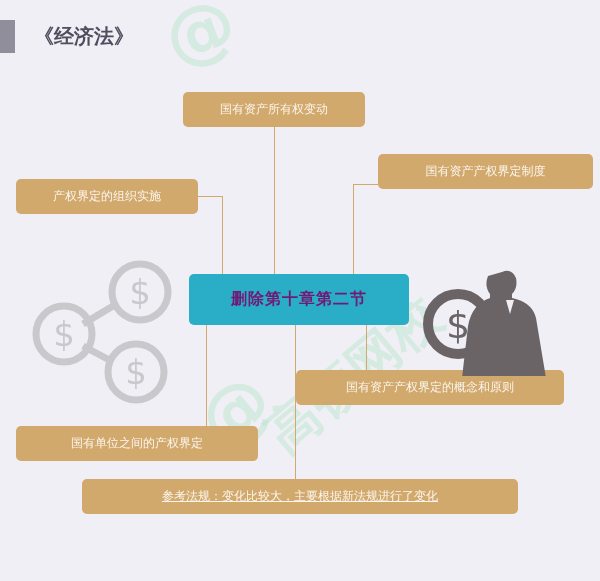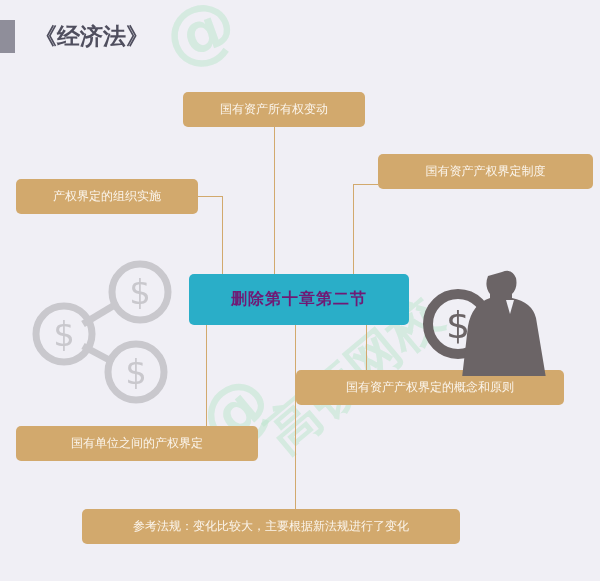--- a/index.html
+++ b/index.html
@@ -1,20 +1,20 @@
 <!DOCTYPE html>
 <html><head>
 <meta charset="utf-8">
 <style>
   html, body { margin:0; padding:0; }
   body { width:600px; height:581px; background:#f0eff5; position:relative; overflow:hidden;
          font-family:"DejaVu Sans","Liberation Sans",sans-serif; }
   .abs { position:absolute; }
   .header-bar { left:0; top:20px; width:15px; height:33px; background:#8f8e9a; }
-  .title { left:34px; top:20px; height:33px; line-height:33px; font-size:23px; font-weight:bold; color:#4f4e5e; letter-spacing:0px; }
+  .title { left:34px; top:20px; height:33px; line-height:33px; font-size:20px; font-weight:bold; color:#4f4e5e; letter-spacing:0px; }
   .box { position:absolute; background:#d2a96d; color:#fbf5ec; border-radius:5px; font-size:12px;
          display:flex; align-items:center; justify-content:center; white-space:nowrap; }
   .center { position:absolute; background:#2aaec8; color:#701a75; border-radius:5px; font-size:16px; font-weight:bold;
             display:flex; align-items:center; justify-content:center; letter-spacing:1px; }
   .line { position:absolute; background:#d2a96d; }
   .wm { position:absolute; color:#bfe6cf; opacity:0.55; font-weight:bold; pointer-events:none; }
   svg { position:absolute; }
 </style>
 </head>
 <body>
@@ -34,21 +34,21 @@
 <div class="line" style="left:206px;top:325px;width:1px;height:103px;"></div>
 <div class="line" style="left:295px;top:325px;width:1px;height:185px;"></div>
 <div class="line" style="left:366px;top:325px;width:1px;height:45px;"></div>
 
 <div class="box" style="left:183px;top:92px;width:182px;height:35px;">国有资产所有权变动</div>
 <div class="box" style="left:16px;top:179px;width:182px;height:35px;">产权界定的组织实施</div>
 <div class="box" style="left:378px;top:154px;width:215px;height:35px;">国有资产产权界定制度</div>
 <div class="center" style="left:189px;top:274px;width:220px;height:51px;">删除第十章第二节</div>
 <div class="box" style="left:296px;top:370px;width:268px;height:35px;">国有资产产权界定的概念和原则</div>
 <div class="box" style="left:16px;top:426px;width:242px;height:35px;">国有单位之间的产权界定</div>
-<div class="box" style="left:82px;top:509px;width:378px;height:35px;">参考法规：变化比较大，主要根据新法规进行了变化</div>
+<div class="box" style="left:82px;top:479px;width:436px;height:35px;text-decoration:underline;">参考法规：变化比较大，主要根据新法规进行了变化</div>
 
 <svg style="left:28px;top:258px;" width="150" height="150" viewBox="0 0 150 150">
   <g stroke="#c9c8cd" fill="none" stroke-width="7">
     <line x1="55" y1="66" x2="85" y2="48"></line>
     <line x1="55" y1="88" x2="85" y2="104"></line>
     <circle cx="112" cy="34" r="28"></circle>
     <circle cx="36" cy="76" r="28"></circle>
     <circle cx="108" cy="114" r="28"></circle>
   </g>
   <g fill="#c9c8cd" font-family="DejaVu Sans, sans-serif" font-size="34" text-anchor="middle">

